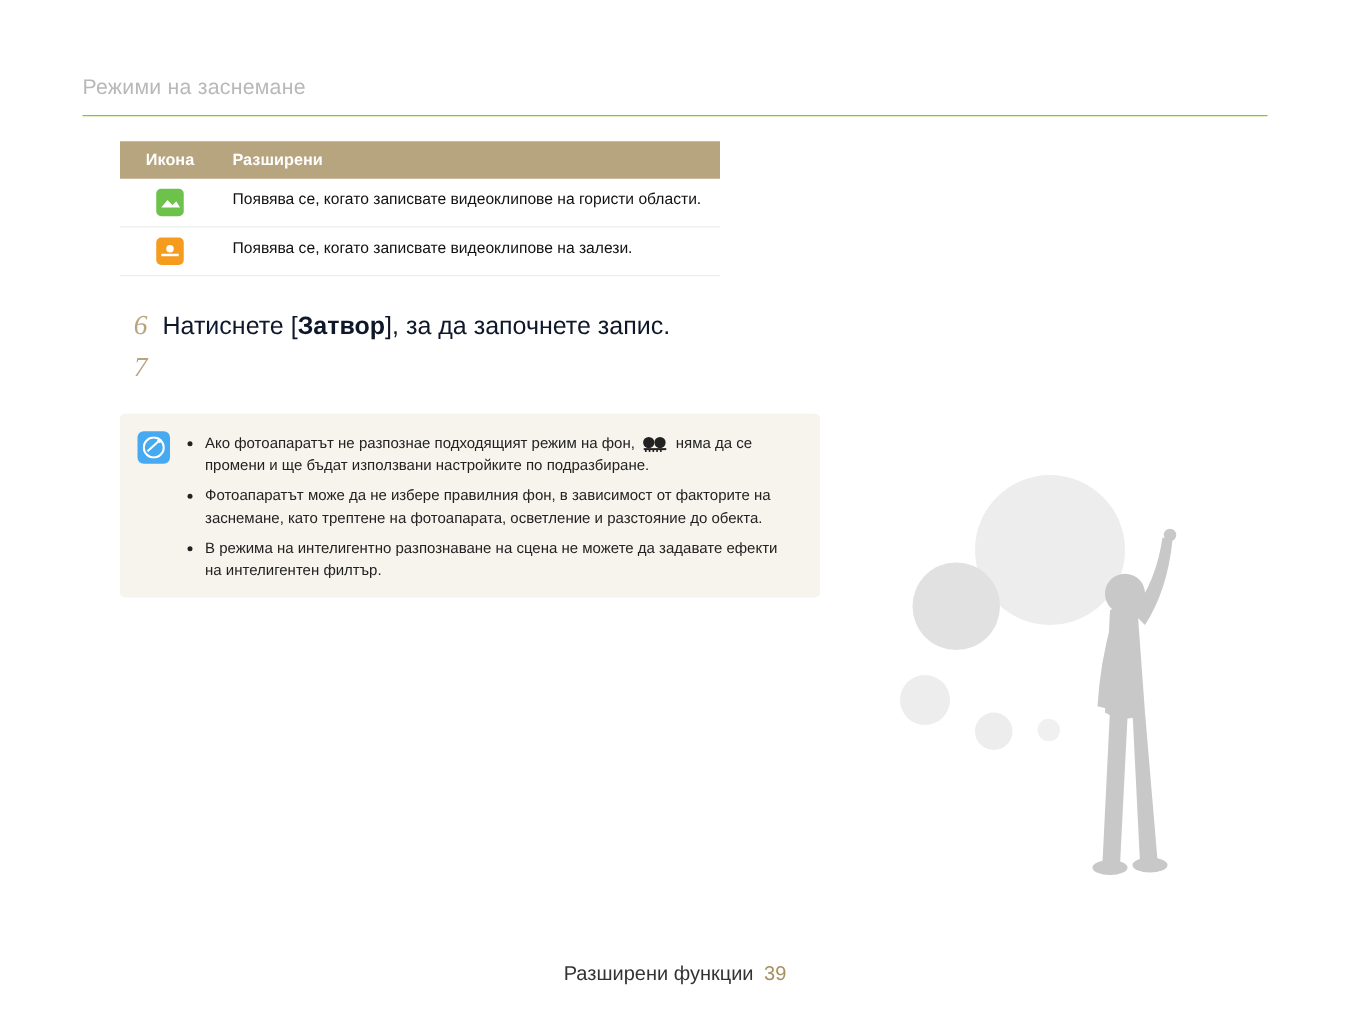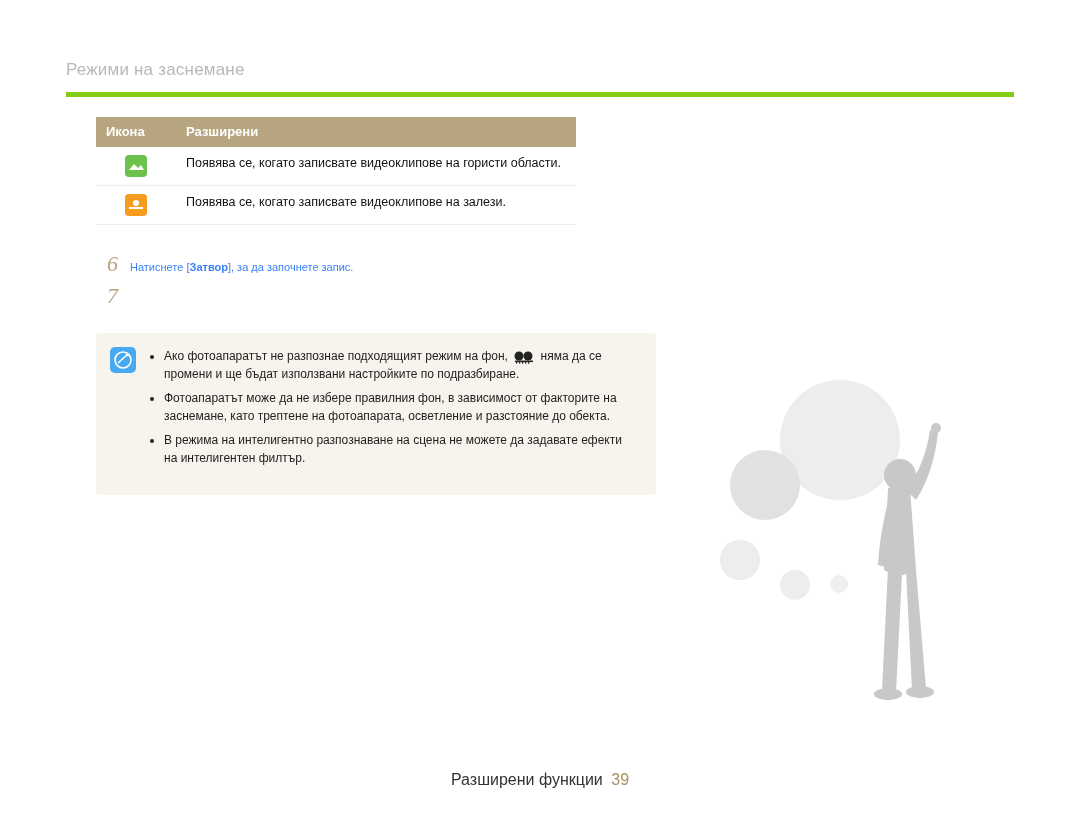--- a/index.html
+++ b/index.html
@@ -19,21 +19,21 @@
     height: 815px;
     box-sizing: border-box;
     padding: 60px 66px 40px 66px;
   }
 
   
   .sec-title {
     font-size: 17px;
     color: #b8b8b8;
     padding-bottom: 12px;
-    border-bottom: 5px solid #84cc16;
+    border-bottom: 1px solid #84cc16;
     margin-bottom: 20px;
     letter-spacing: 0.2px;
   }
 
   
   .left-col {
     width: 550px;
     margin-left: 30px;
   }
 
@@ -45,21 +45,21 @@
     line-height: 1.4;
   }
   .icon-table thead th {
     background: #b7a57f;
     color: #ffffff;
     font-weight: bold;
     text-align: left;
     padding: 6px 10px;
     font-size: 13px;
   }
-  .icon-table thead th:first-child { width: 60px; }
+  .icon-table thead th:first-child { width: 60px; text-align: center; }
   .icon-table tbody td {
     padding: 8px 10px 8px 10px;
     border-bottom: 1px solid #eeeeee;
     vertical-align: top;
   }
   .icon-table tbody td:first-child {
     text-align: center;
     vertical-align: middle;
     padding-left: 6px;
     padding-right: 6px;
@@ -92,32 +92,32 @@
   .step-num {
     font-size: 22px;
     color: #b7a57f;
     font-style: italic;
     font-family: Georgia, "Times New Roman", serif;
     width: 22px;
     text-align: right;
     line-height: 1;
   }
   .step-text {
-    font-size: 11px;
-    color: #3b82f6;
+    font-size: 20px;
+    color: #0f172a;
   }
   .step-text b { font-weight: bold; }
 
   
   .note-box {
     margin-top: 26px;
     width: 560px;
     background: #f7f4ed;
     border-radius: 4px;
-    padding: 14px 18px 22px 14px;
+    padding: 14px 18px 7px 14px;
     display: flex;
     gap: 14px;
     box-sizing: border-box;
   }
   .note-icon {
     flex: 0 0 26px;
     height: 26px;
     border-radius: 5px;
     background: #47a9f0;
     display: flex;

